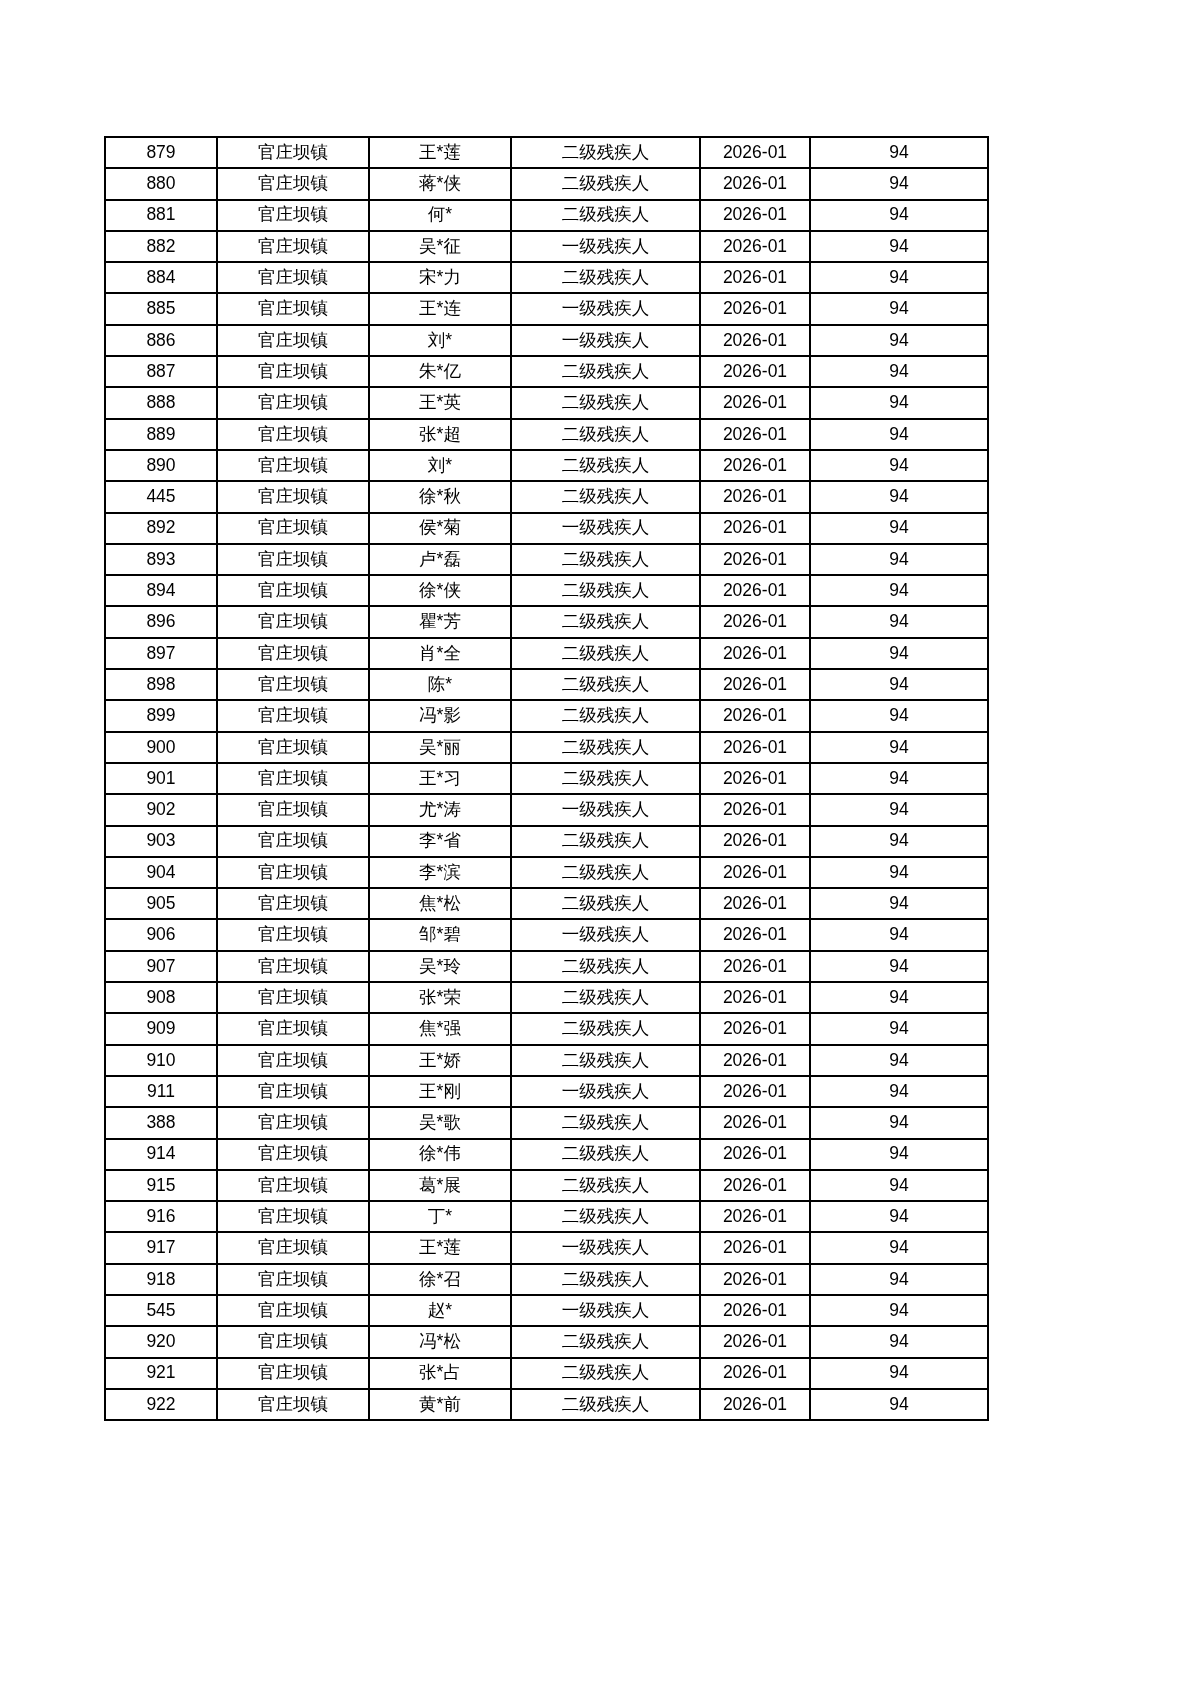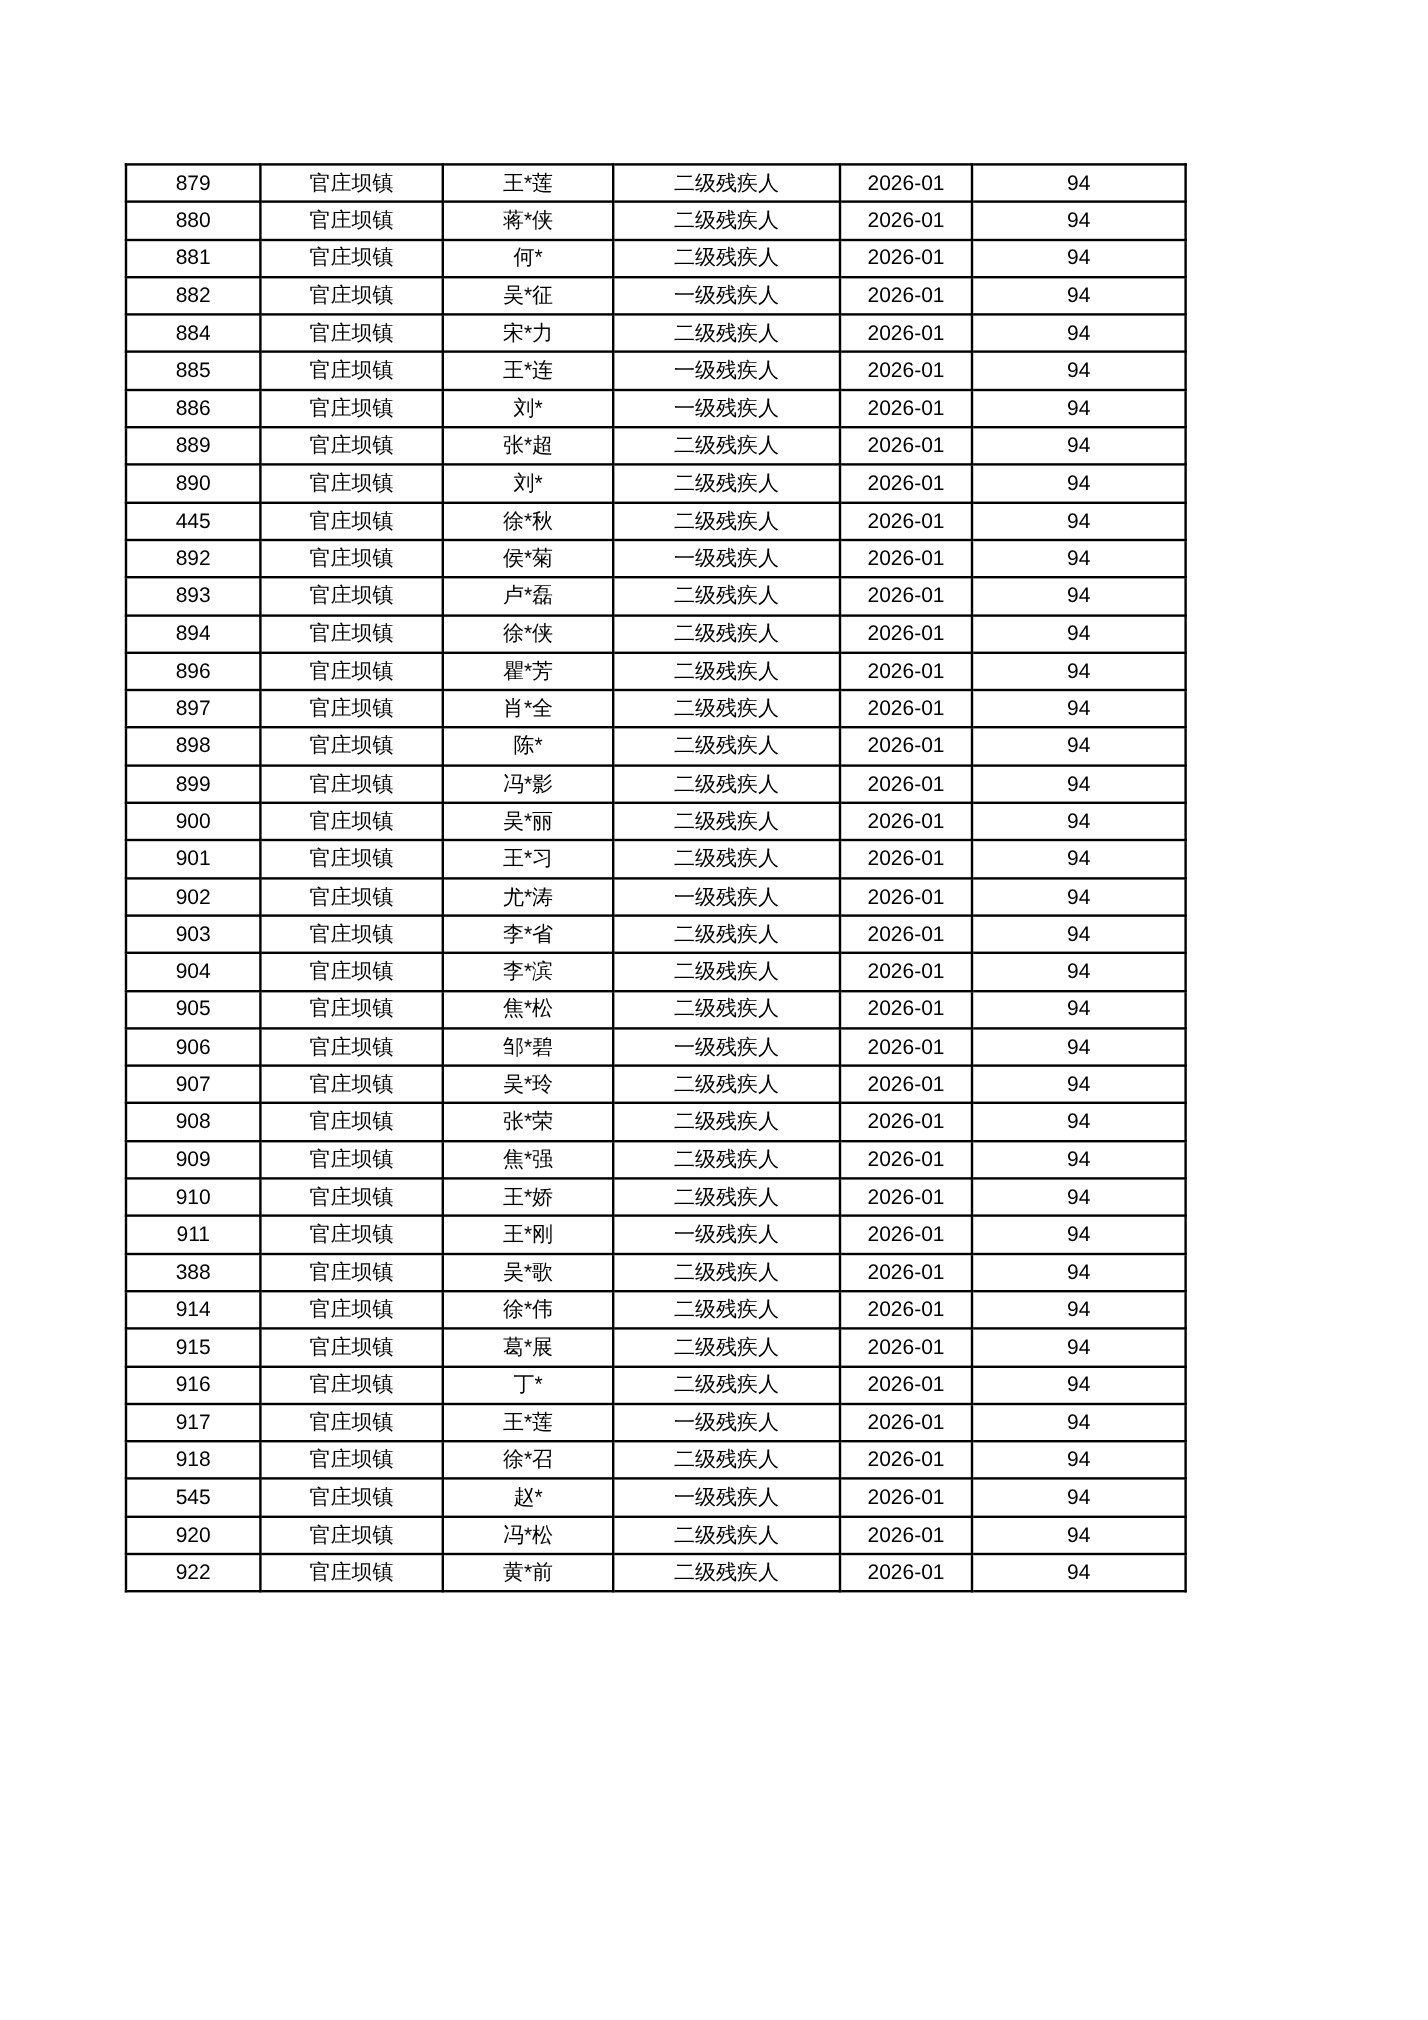--- a/index.html
+++ b/index.html
@@ -105,20 +105,36 @@
         </tr>
         <tr>
           <td>886</td>
           <td>官庄坝镇</td>
           <td>刘*</td>
           <td>一级残疾人</td>
           <td>2026-01</td>
           <td>94</td>
         </tr>
         <tr>
+          <td>887</td>
+          <td>官庄坝镇</td>
+          <td>朱*亿</td>
+          <td>二级残疾人</td>
+          <td>2026-01</td>
+          <td>94</td>
+        </tr>
+        <tr>
+          <td>888</td>
+          <td>官庄坝镇</td>
+          <td>王*英</td>
+          <td>二级残疾人</td>
+          <td>2026-01</td>
+          <td>94</td>
+        </tr>
+        <tr>
           <td>889</td>
           <td>官庄坝镇</td>
           <td>张*超</td>
           <td>二级残疾人</td>
           <td>2026-01</td>
           <td>94</td>
         </tr>
         <tr>
           <td>890</td>
           <td>官庄坝镇</td>
@@ -340,20 +356,28 @@
           <td>官庄坝镇</td>
           <td>赵*</td>
           <td>一级残疾人</td>
           <td>2026-01</td>
           <td>94</td>
         </tr>
         <tr>
           <td>920</td>
           <td>官庄坝镇</td>
           <td>冯*松</td>
+          <td>二级残疾人</td>
+          <td>2026-01</td>
+          <td>94</td>
+        </tr>
+        <tr>
+          <td>921</td>
+          <td>官庄坝镇</td>
+          <td>张*占</td>
           <td>二级残疾人</td>
           <td>2026-01</td>
           <td>94</td>
         </tr>
         <tr>
           <td>922</td>
           <td>官庄坝镇</td>
           <td>黄*前</td>
           <td>二级残疾人</td>
           <td>2026-01</td>

